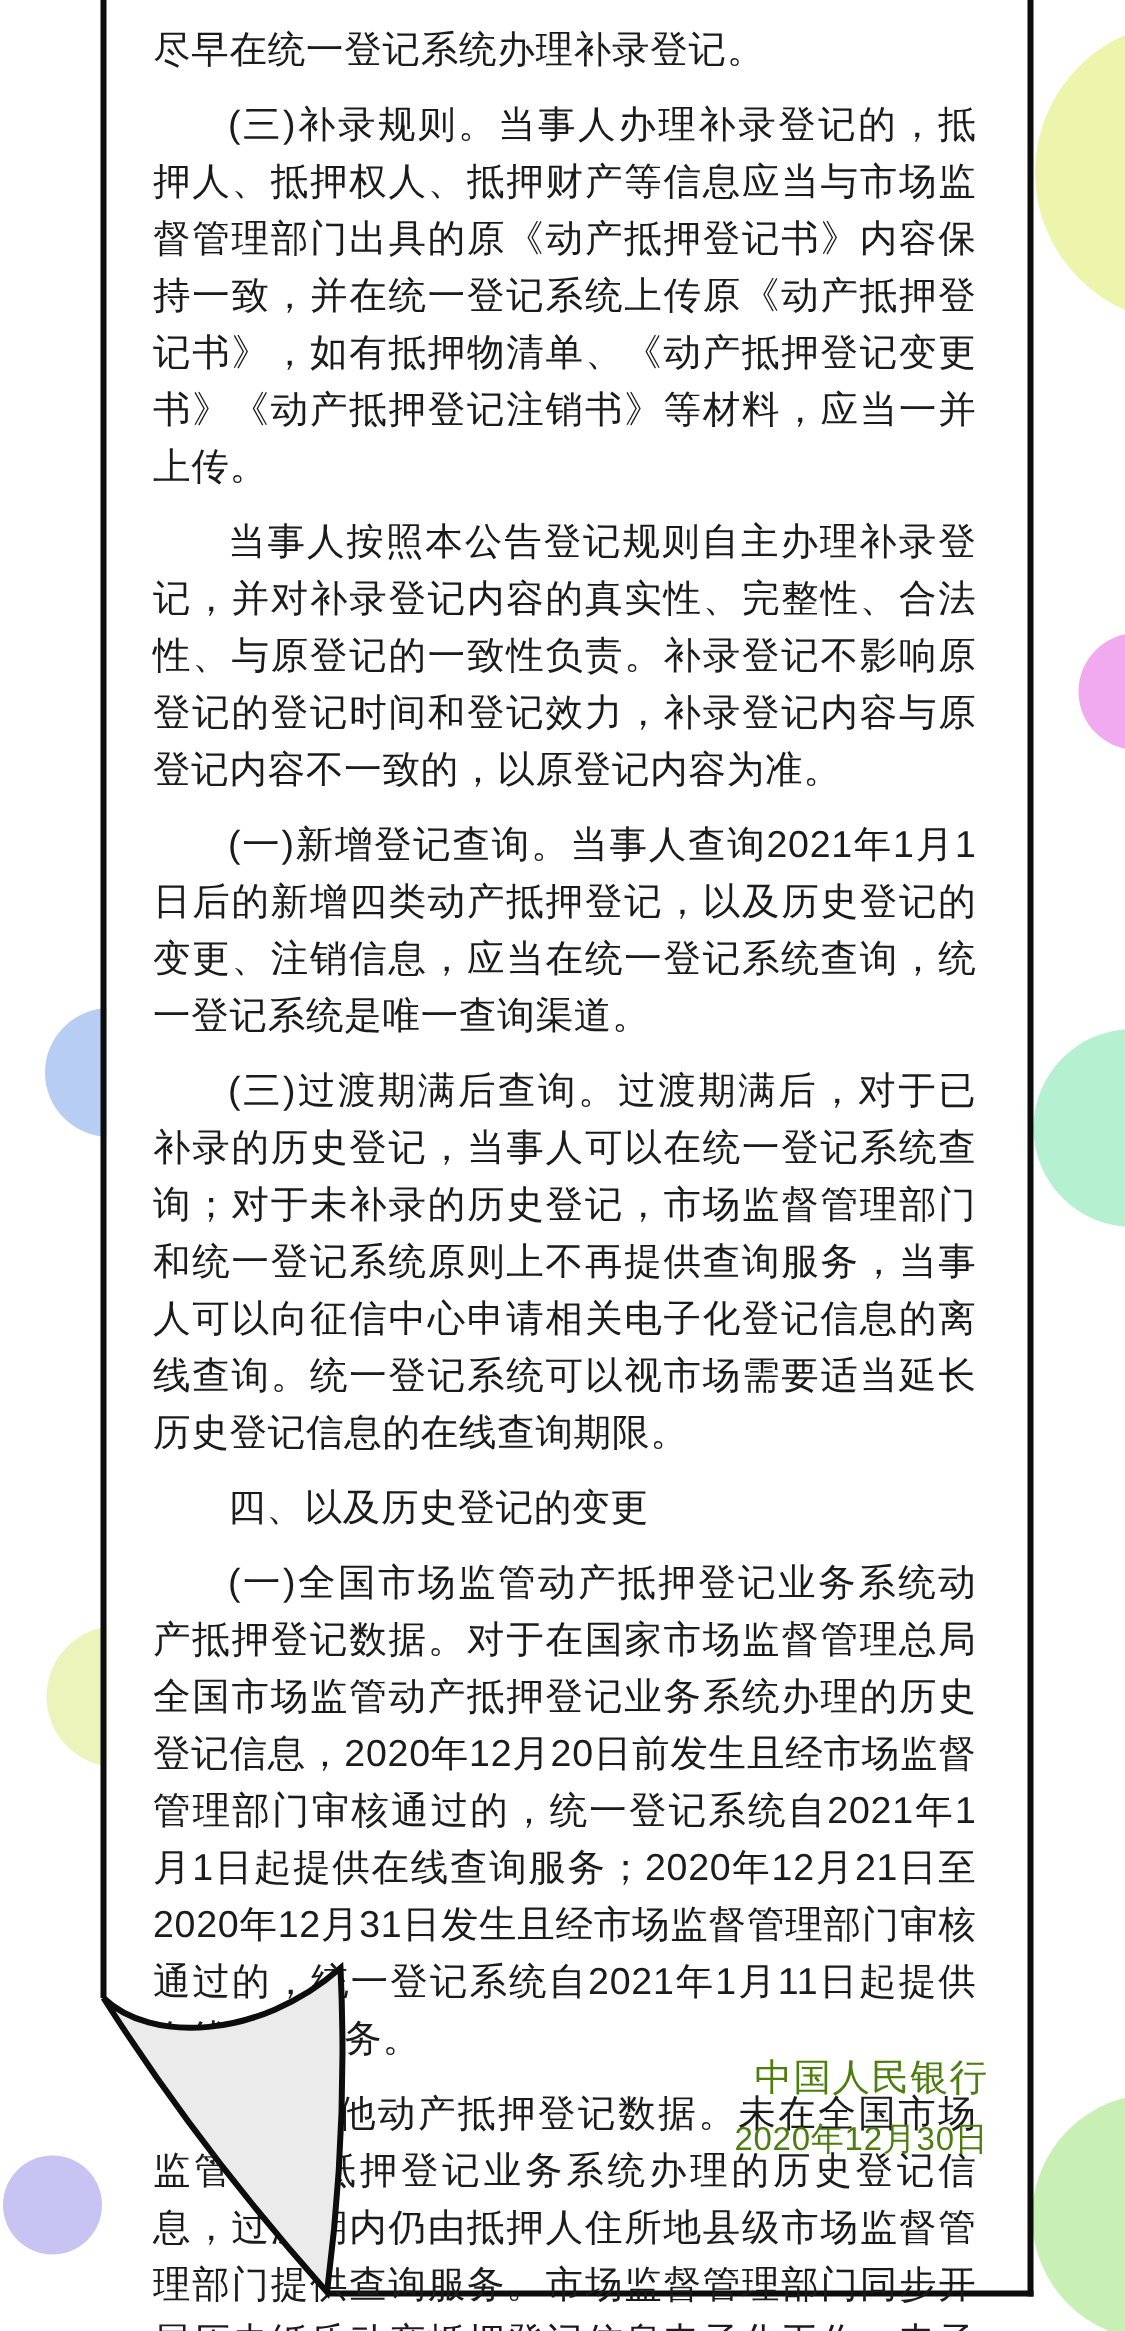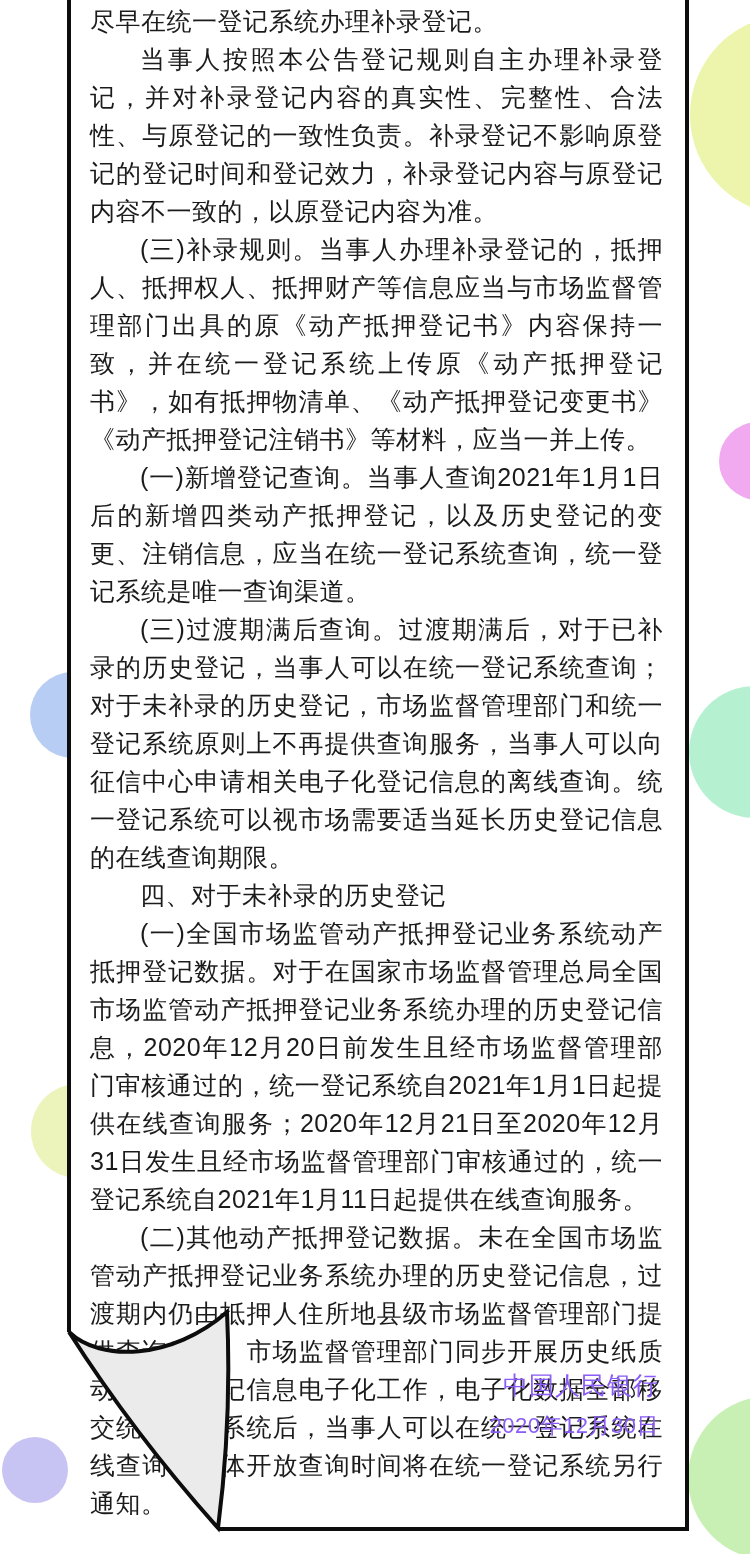--- a/index.html
+++ b/index.html
@@ -16,27 +16,27 @@
   .pborder{position:absolute;z-index:3;}
   .border-left{left:67px;top:0;width:4px;height:1332px;}
   .border-right{left:685px;top:0;width:4px;height:1531px;}
   .border-bottom{left:218px;top:1527px;width:471px;height:4px;}
   .content{
     position:absolute;left:71px;top:0;width:614px;z-index:4;
     box-sizing:border-box;padding:2px 22px 0 19px;
     color:#1b1b1b;
   }
   .content p{
-    margin:0;font-size:25px;line-height:38px;letter-spacing:0.5px;
+    margin:12px;font-size:25px;line-height:38px;letter-spacing:0.5px;
     text-align:justify;
   }
   .content p.indent{text-indent:2em;}
   .signature{
     position:absolute;left:71px;top:1366px;width:614px;z-index:4;
-    box-sizing:border-box;padding-right:26px;text-align:right;color:#8b5cf6;
+    box-sizing:border-box;padding-right:26px;text-align:right;color:#4d7c0f;
   }
   .sig-org{font-size:25px;line-height:39px;letter-spacing:1px;}
   .sig-date{font-size:22px;line-height:42px;letter-spacing:0.5px;}
   .curl-svg{position:absolute;left:60px;top:1302px;z-index:5;}
 </style>
 </head>
 <body style="background: rgb(255, 255, 255);">
 
 <div id="circles">
     <div class="circle" style="left: 690px; top: 15px; width: 200px; height: 200px; background: rgb(237, 245, 173);"></div>
@@ -48,25 +48,25 @@
     <div class="circle" style="left: 688px; top: 1396px; width: 164px; height: 164px; background: rgb(201, 240, 180);"></div>
   </div>
 
 <div class="paper-fill" style="background: rgb(255, 255, 255);"></div>
 <div class="pborder border-left" style="background: rgb(13, 13, 13);"></div>
 <div class="pborder border-right" style="background: rgb(13, 13, 13);"></div>
 <div class="pborder border-bottom" style="background: rgb(13, 13, 13);"></div>
 
 <div class="content" id="paragraphs" style="color: rgb(27, 27, 27);">
     <p>尽早在统一登记系统办理补录登记。</p>
+    <p class="indent">(三)补录规则。当事人办理补录登记的，抵押人、抵押权人、抵押财产等信息应当与市场监督管理部门出具的原《动产抵押登记书》内容保持一致，并在统一登记系统上传原《动产抵押登记书》，如有抵押物清单、《动产抵押登记变更书》《动产抵押登记注销书》等材料，应当一并上传。</p>
     <p class="indent">当事人按照本公告登记规则自主办理补录登记，并对补录登记内容的真实性、完整性、合法性、与原登记的一致性负责。补录登记不影响原登记的登记时间和登记效力，补录登记内容与原登记内容不一致的，以原登记内容为准。</p>
-    <p class="indent">(三)补录规则。当事人办理补录登记的，抵押人、抵押权人、抵押财产等信息应当与市场监督管理部门出具的原《动产抵押登记书》内容保持一致，并在统一登记系统上传原《动产抵押登记书》，如有抵押物清单、《动产抵押登记变更书》《动产抵押登记注销书》等材料，应当一并上传。</p>
     <p class="indent">(一)新增登记查询。当事人查询2021年1月1日后的新增四类动产抵押登记，以及历史登记的变更、注销信息，应当在统一登记系统查询，统一登记系统是唯一查询渠道。</p>
     <p class="indent">(三)过渡期满后查询。过渡期满后，对于已补录的历史登记，当事人可以在统一登记系统查询；对于未补录的历史登记，市场监督管理部门和统一登记系统原则上不再提供查询服务，当事人可以向征信中心申请相关电子化登记信息的离线查询。统一登记系统可以视市场需要适当延长历史登记信息的在线查询期限。</p>
-    <p class="indent">四、对于未补录的历史登记</p>
+    <p class="indent">四、以及历史登记的变更</p>
     <p class="indent">(一)全国市场监管动产抵押登记业务系统动产抵押登记数据。对于在国家市场监督管理总局全国市场监管动产抵押登记业务系统办理的历史登记信息，2020年12月20日前发生且经市场监督管理部门审核通过的，统一登记系统自2021年1月1日起提供在线查询服务；2020年12月21日至2020年12月31日发生且经市场监督管理部门审核通过的，统一登记系统自2021年1月11日起提供在线查询服务。</p>
     <p class="indent">(二)其他动产抵押登记数据。未在全国市场监管动产抵押登记业务系统办理的历史登记信息，过渡期内仍由抵押人住所地县级市场监督管理部门提供查询服务。市场监督管理部门同步开展历史纸质动产抵押登记信息电子化工作，电子化数据全部移交统一登记系统后，当事人可以在统一登记系统在线查询。具体开放查询时间将在统一登记系统另行通知。</p>
   </div>
 
 <div class="signature">
   <div class="sig-org">中国人民银行</div>
   <div class="sig-date">2020年12月30日</div>
 </div>
 
 <svg class="curl-svg" width="180" height="240" viewBox="0 0 180 240">

